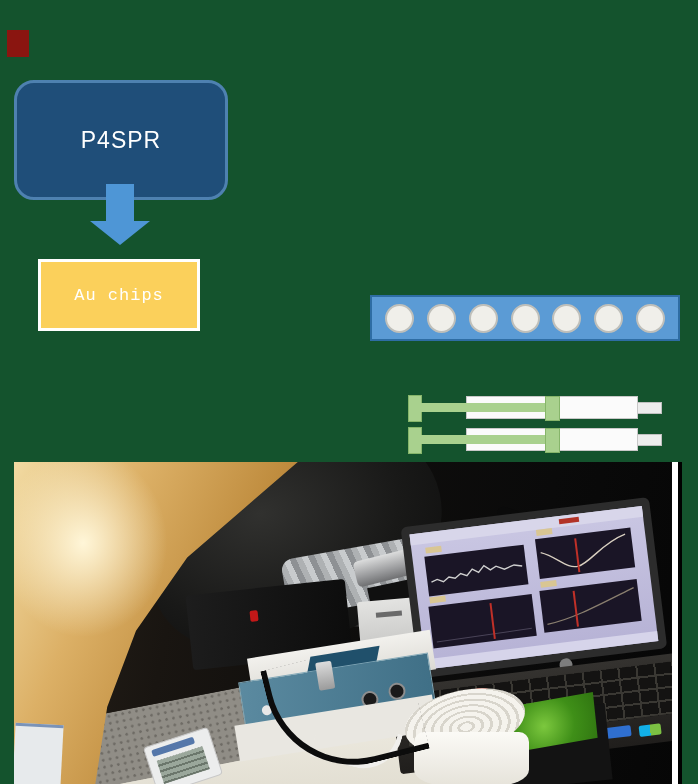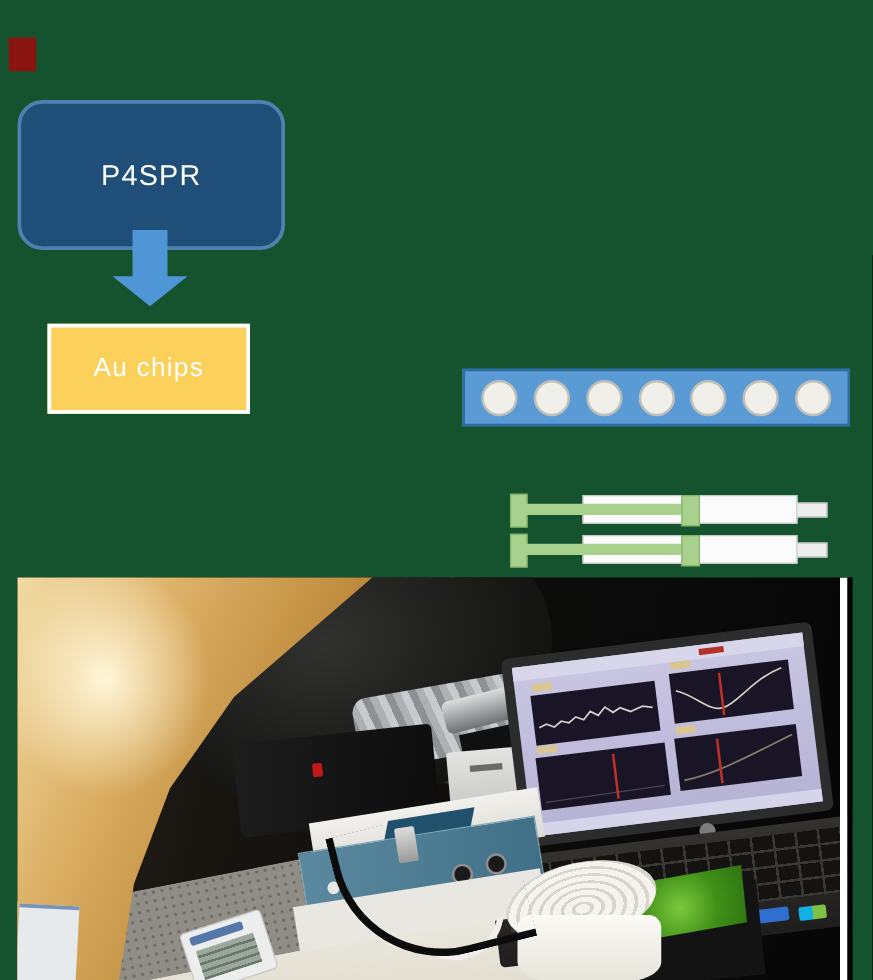--- a/index.html
+++ b/index.html
@@ -11,21 +11,21 @@
   .corner-marker{left:7px;top:30px;width:22px;height:27px;background:#8a1510;}
   .p4spr-box{left:14px;top:80px;width:208px;height:114px;background:#1f4e79;
              border:3px solid #4e81b0;border-radius:20px;display:flex;
              align-items:center;justify-content:center;}
   .p4spr-box .box-label{color:#fff;font-size:23px;letter-spacing:1px;}
   .arrow-shaft{left:106px;top:184px;width:28px;height:38px;background:#4e96d6;}
   .arrow-head{left:90px;top:221px;width:0;height:0;border-left:30px solid transparent;
               border-right:30px solid transparent;border-top:24px solid #4e96d6;}
   .au-box{left:38px;top:259px;width:156px;height:66px;background:#fbd05b;
           border:3px solid #fff;display:flex;align-items:center;justify-content:center;}
-  .au-box .box-label{color:#fff;font-size:21px;letter-spacing:1px;}
+  .au-box .box-label{color:#fff;font-size:17px;letter-spacing:1px;font-family:Liberation Mono, monospace;}
   .computer-box{left:370px;top:78px;width:303px;height:166px;background:#8b8b8b;
                 border:2px solid #f2f2f2;display:flex;align-items:center;justify-content:center;}
   .computer-box .box-label{color:#fff;font-size:26px;letter-spacing:1px;}
 
   
   .chip-strip{left:370px;top:295px;width:306px;height:42px;background:#5b9bd5;
               border:2px solid #2e6da4;display:flex;align-items:center;
               justify-content:space-evenly;}
   .well{width:25px;height:25px;border-radius:50%;background:#f0efea;border:2px solid #bfbfba;}
 

